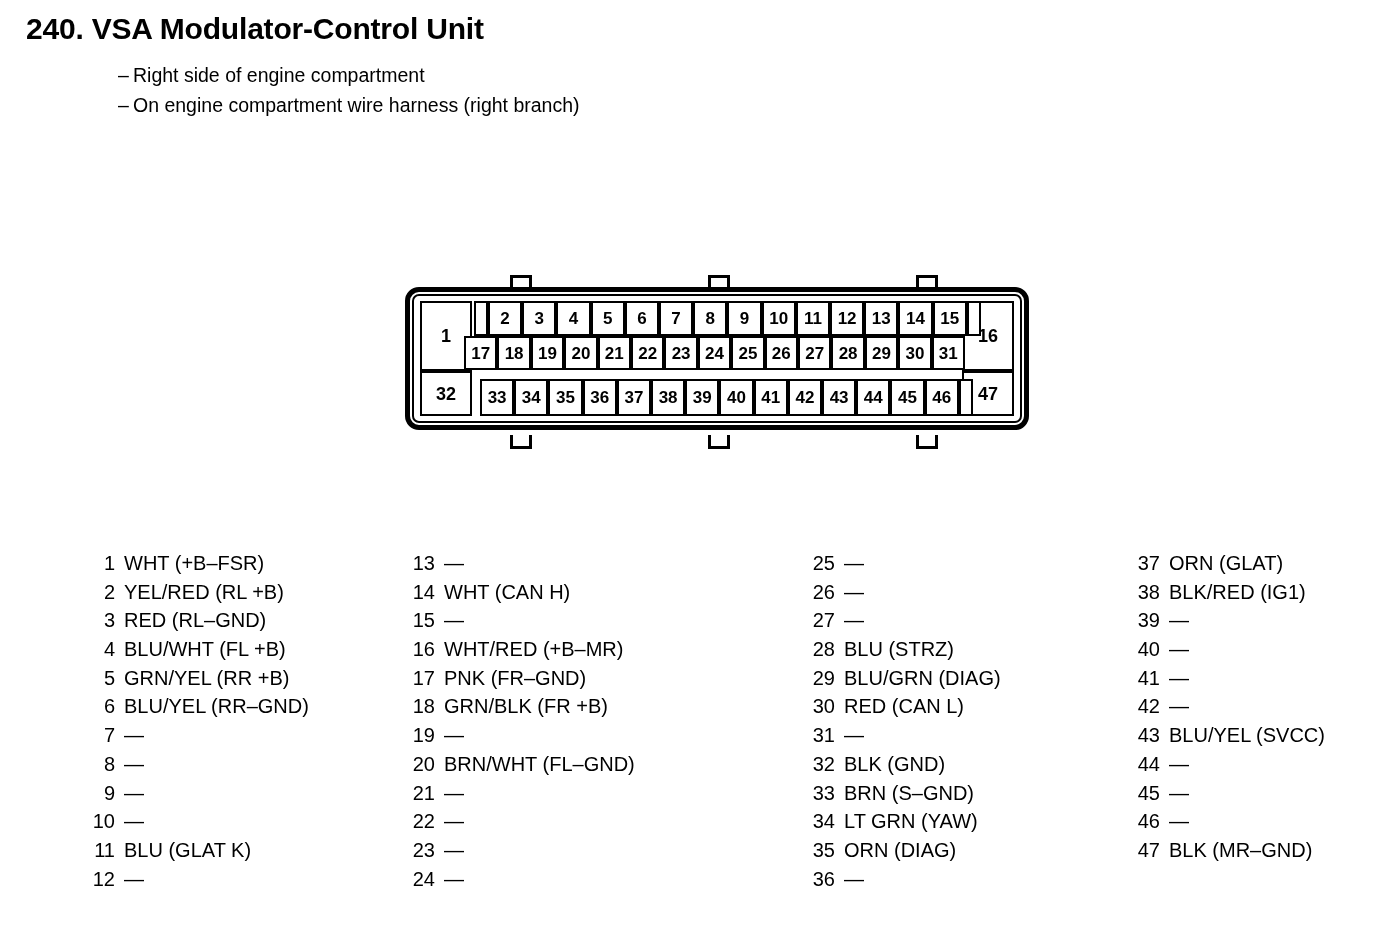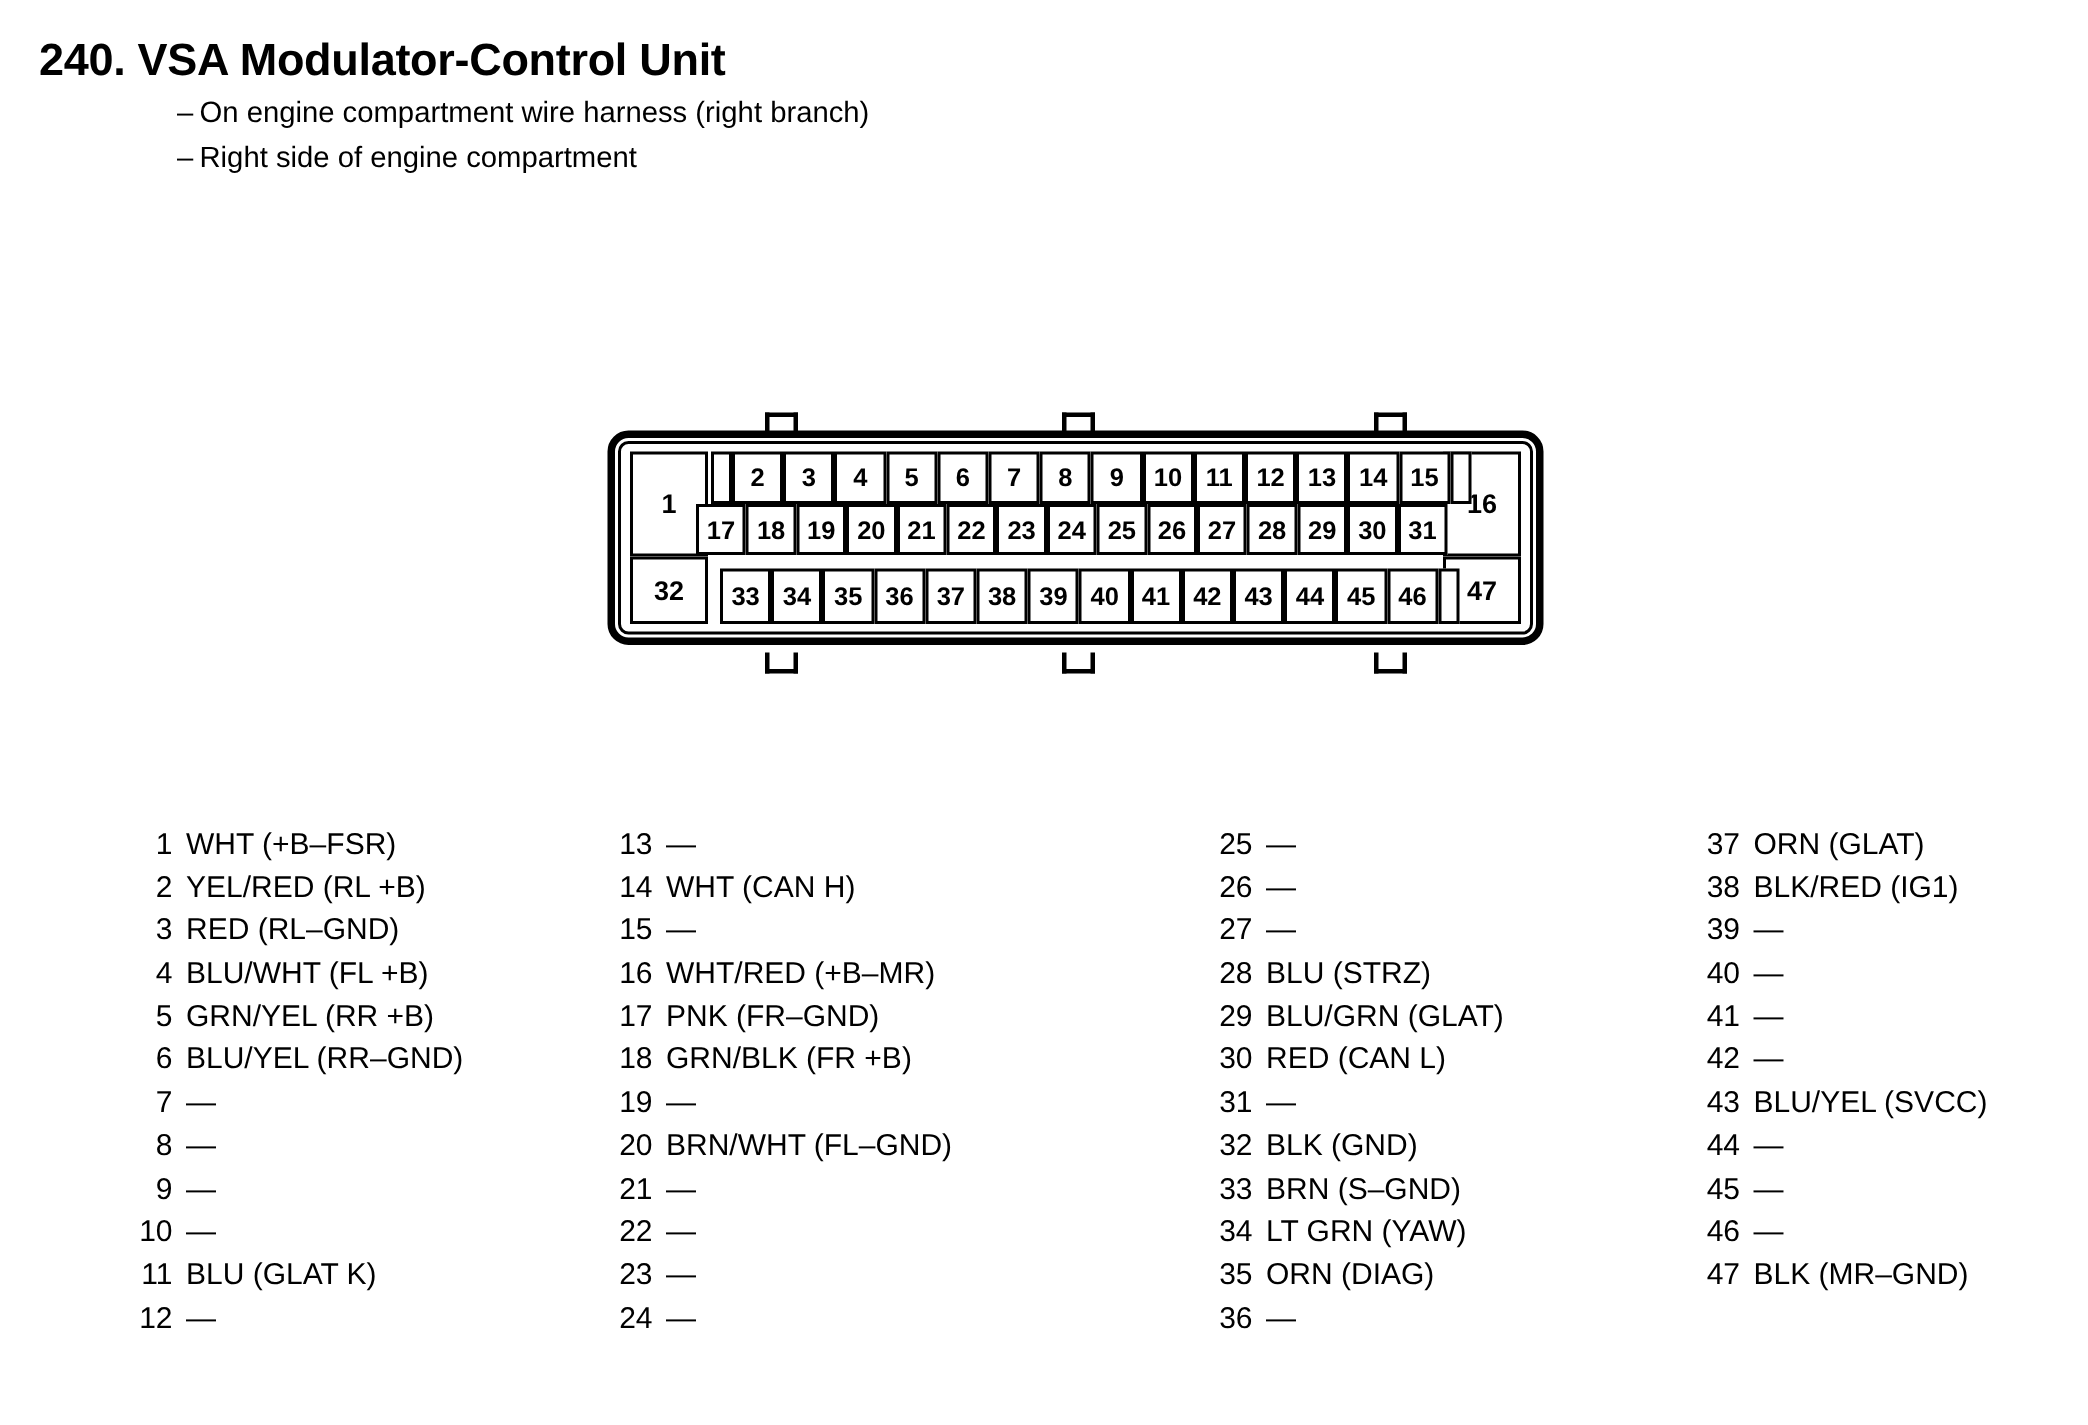--- a/index.html
+++ b/index.html
@@ -14,21 +14,21 @@
     position: relative;
     font-family: "Liberation Sans", sans-serif;
     color: #000000;
     overflow: hidden;
   }
 
   
   #page-title {
     position: absolute;
     left: 26px;
-    top: 24px;
+    top: 12px;
     font-size: 30px;
     font-weight: bold;
     letter-spacing: -0.2px;
     white-space: nowrap;
   }
   #subtitle-list {
     position: absolute;
     left: 118px;
     top: 60px;
     font-size: 19.5px;
@@ -129,24 +129,24 @@
     margin-left: 9px;
   }
 </style>
 </head>
 <body>
 
 <div id="page-title">240. VSA Modulator-Control Unit</div>
 
 <div id="subtitle-list">
   <div class="subtitle-line">
-    <span class="dash-lead">–</span><span>On engine compartment wire harness (right branch)</span>
+    <span class="dash-lead">–</span><span>Right side of engine compartment</span>
   </div>
   <div class="subtitle-line">
-    <span class="dash-lead">–</span><span>Right side of engine compartment</span>
+    <span class="dash-lead">–</span><span>On engine compartment wire harness (right branch)</span>
   </div>
 </div>
 
 <div id="connector">
   <div class="tab top" style="left:112px;"></div>
   <div class="tab top" style="left:310px;"></div>
   <div class="tab top" style="left:518px;"></div>
   <div class="tab bottom" style="left:112px;"></div>
   <div class="tab bottom" style="left:310px;"></div>
   <div class="tab bottom" style="left:518px;"></div>
@@ -321,21 +321,21 @@
       <div class="pin-row">
         <span class="pin-num">27</span>
         <span class="pin-desc">—</span>
       </div>
       <div class="pin-row">
         <span class="pin-num">28</span>
         <span class="pin-desc">BLU (STRZ)</span>
       </div>
       <div class="pin-row">
         <span class="pin-num">29</span>
-        <span class="pin-desc">BLU/GRN (GLAT)</span>
+        <span class="pin-desc">BLU/GRN (DIAG)</span>
       </div>
       <div class="pin-row">
         <span class="pin-num">30</span>
         <span class="pin-desc">RED (CAN L)</span>
       </div>
       <div class="pin-row">
         <span class="pin-num">31</span>
         <span class="pin-desc">—</span>
       </div>
       <div class="pin-row">

